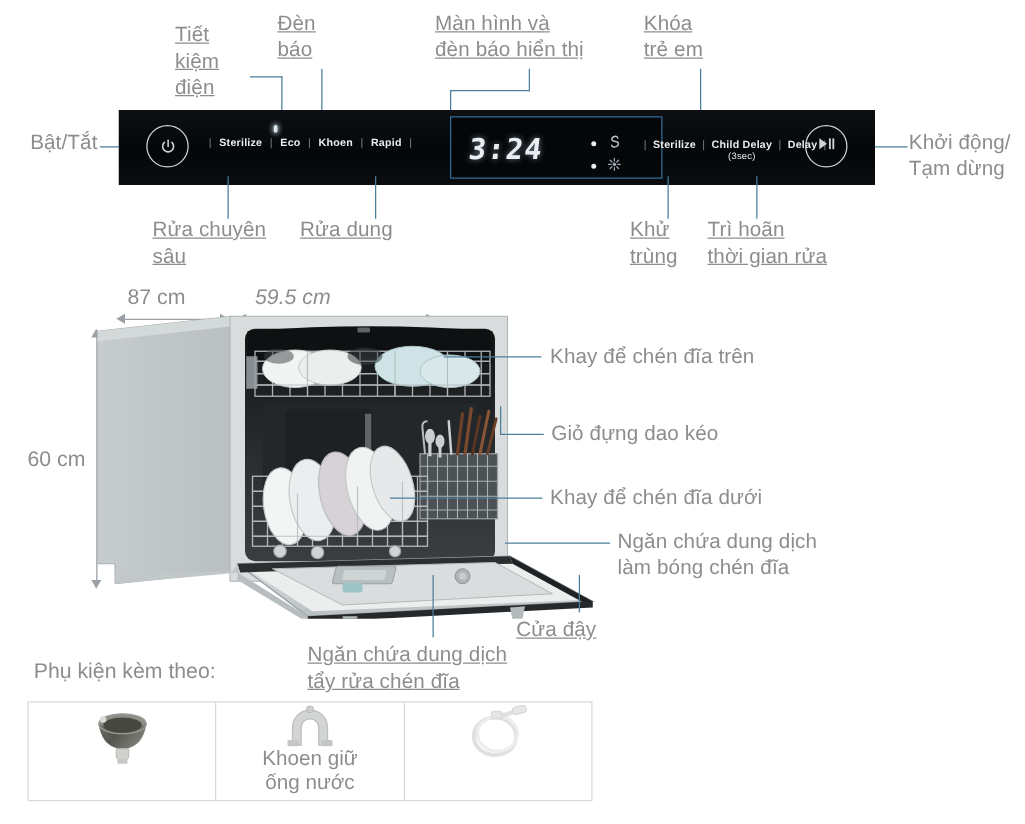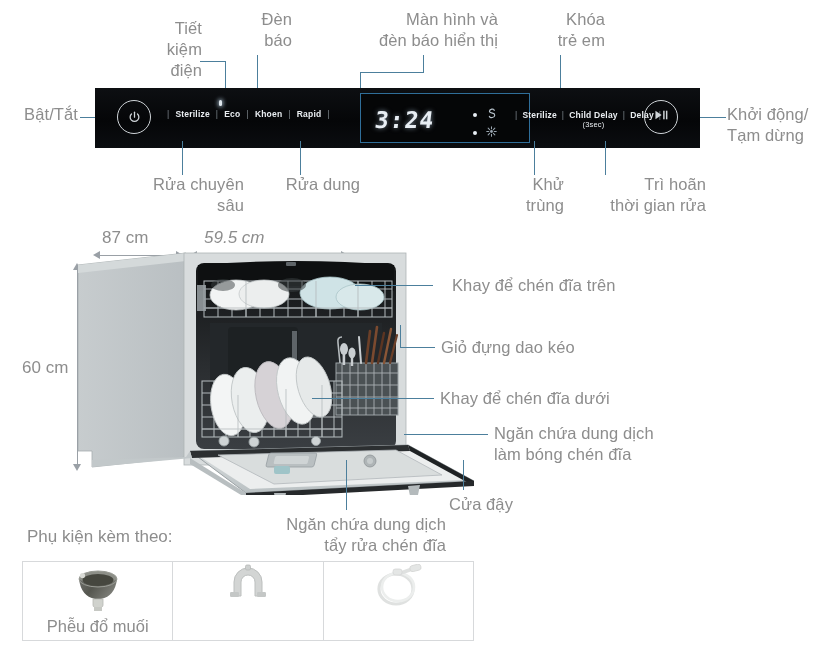--- a/index.html
+++ b/index.html
@@ -7,21 +7,21 @@
     width:820px;height:659px;position:relative;overflow:hidden;
     font-family:"Liberation Sans","DejaVu Sans",sans-serif;
     color:#8d8d8d;
   }
 
   
   .callout{
     position:absolute;font-size:16.5px;line-height:21px;color:#8d8d8d;
     white-space:pre-line;letter-spacing:.1px;
   }
-  .callout.c{text-align:right;}
+  .callout.c{text-align:left;text-decoration:underline;}
   .callout.r{text-align:right;}
   .callout.l{text-align:left;}
 
   
   .lead{position:absolute;background:#4c7f9c;}
   .lead.v{width:1.3px;}
   .lead.h{height:1.3px;}
 
   
   #panel{
@@ -413,21 +413,21 @@
     <polygon points="108,212 112,206 114,213 14,222 14,215" fill="#c2c8ca"></polygon>
 
     <polygon points="196,248 208,248 206,258 198,258" fill="#b4babc"></polygon>
     <polygon points="330,241 342,240 340,250 332,251" fill="#b4babc"></polygon>
 
     <polygon points="112,213 168,248 168,253 112,219" fill="#b8bec0"></polygon>
   </svg>
 </div>
 
 <div class="lead h" style="left:355px;top:285px;width:78px;"></div>
-<div class="callout l" style="left:440px;top:275px;width:230px;margin-left:12px;">Khay để chén đĩa trên</div>
+<div class="callout l" style="left:440px;top:275px;width:230px;">Khay để chén đĩa trên</div>
 
 <div class="lead h" style="left:400px;top:347px;width:35px;"></div>
 <div class="lead v" style="left:400px;top:325px;height:23px;"></div>
 <div class="callout l" style="left:441px;top:337px;width:220px;">Giỏ đựng dao kéo</div>
 
 <div class="lead h" style="left:312px;top:398px;width:122px;"></div>
 <div class="callout l" style="left:440px;top:388px;width:230px;">Khay để chén đĩa dưới</div>
 
 <div class="lead h" style="left:404px;top:434px;width:84px;"></div>
 <div class="callout l" style="left:494px;top:423px;width:230px;">Ngăn chứa dung dịch
@@ -456,32 +456,33 @@
         </defs>
         <ellipse cx="29" cy="13" rx="19" ry="8" fill="#8d8f88"></ellipse>
         <path d="M10 13 Q12 30 26 33 L32 33 Q46 30 48 13 Q40 19 29 19 Q18 19 10 13 Z" fill="url(#fg)"></path>
         <ellipse cx="29" cy="13" rx="19" ry="8" fill="none" stroke="#9a9c95" stroke-width="1"></ellipse>
         <ellipse cx="29" cy="14" rx="15.5" ry="6" fill="#46473f"></ellipse>
         <circle cx="13.5" cy="9.5" r="2.6" fill="#d9dad5"></circle>
         <path d="M24 33 L24 39 Q24 42 29 42 Q34 42 34 39 L34 33 Z" fill="#d0d2cd" stroke="#b6b8b3" stroke-width=".8"></path>
         <rect x="25" y="41" width="8" height="4" fill="#c6c8c3"></rect>
       </svg>
     </div>
-    <div class="cap">Phễu đổ muối</div>
   </div>
 
   <div class="acccell">
     <div class="art" style="top:2px;height:34px;">
       <svg width="48" height="34" viewBox="0 0 48 34">
         <path d="M10 32 L10 18 A14 14 0 0 1 38 18 L38 32 L31 32 L31 18 A7 7 0 0 0 17 18 L17 32 Z" fill="#d3d5d4" stroke="#bcbfbe" stroke-width="1"></path>
         <rect x="21.5" y="1" width="5" height="5" rx="1.4" fill="#cdd0cf" stroke="#b6b9b8" stroke-width=".8"></rect>
         <rect x="6" y="28" width="9" height="5" rx="1.2" fill="#c4c7c6"></rect>
         <rect x="33" y="28" width="9" height="5" rx="1.2" fill="#c4c7c6"></rect>
       </svg>
     </div>
+    <div class="cap">Khoen giữ
+ống nước</div>
   </div>
 
   <div class="acccell">
     <div class="art" style="top:2px;height:44px;">
       <svg width="58" height="44" viewBox="0 0 58 44">
         <ellipse cx="27" cy="25" rx="17" ry="15" fill="none" stroke="#dfe1e0" stroke-width="3.2"></ellipse>
         <ellipse cx="29" cy="23" rx="16" ry="14" fill="none" stroke="#eceeed" stroke-width="2.6"></ellipse>
         <path d="M32 9 L46 4" stroke="#dfe1e0" stroke-width="3.6" stroke-linecap="round"></path>
         <rect x="41" y="1" width="11" height="6" rx="2.4" fill="#e4e6e5" stroke="#d4d6d5" stroke-width=".8" transform="rotate(-14 46 4)"></rect>
         <rect x="24" y="5" width="9" height="6" rx="2.4" fill="#e4e6e5" stroke="#d4d6d5" stroke-width=".8"></rect>

